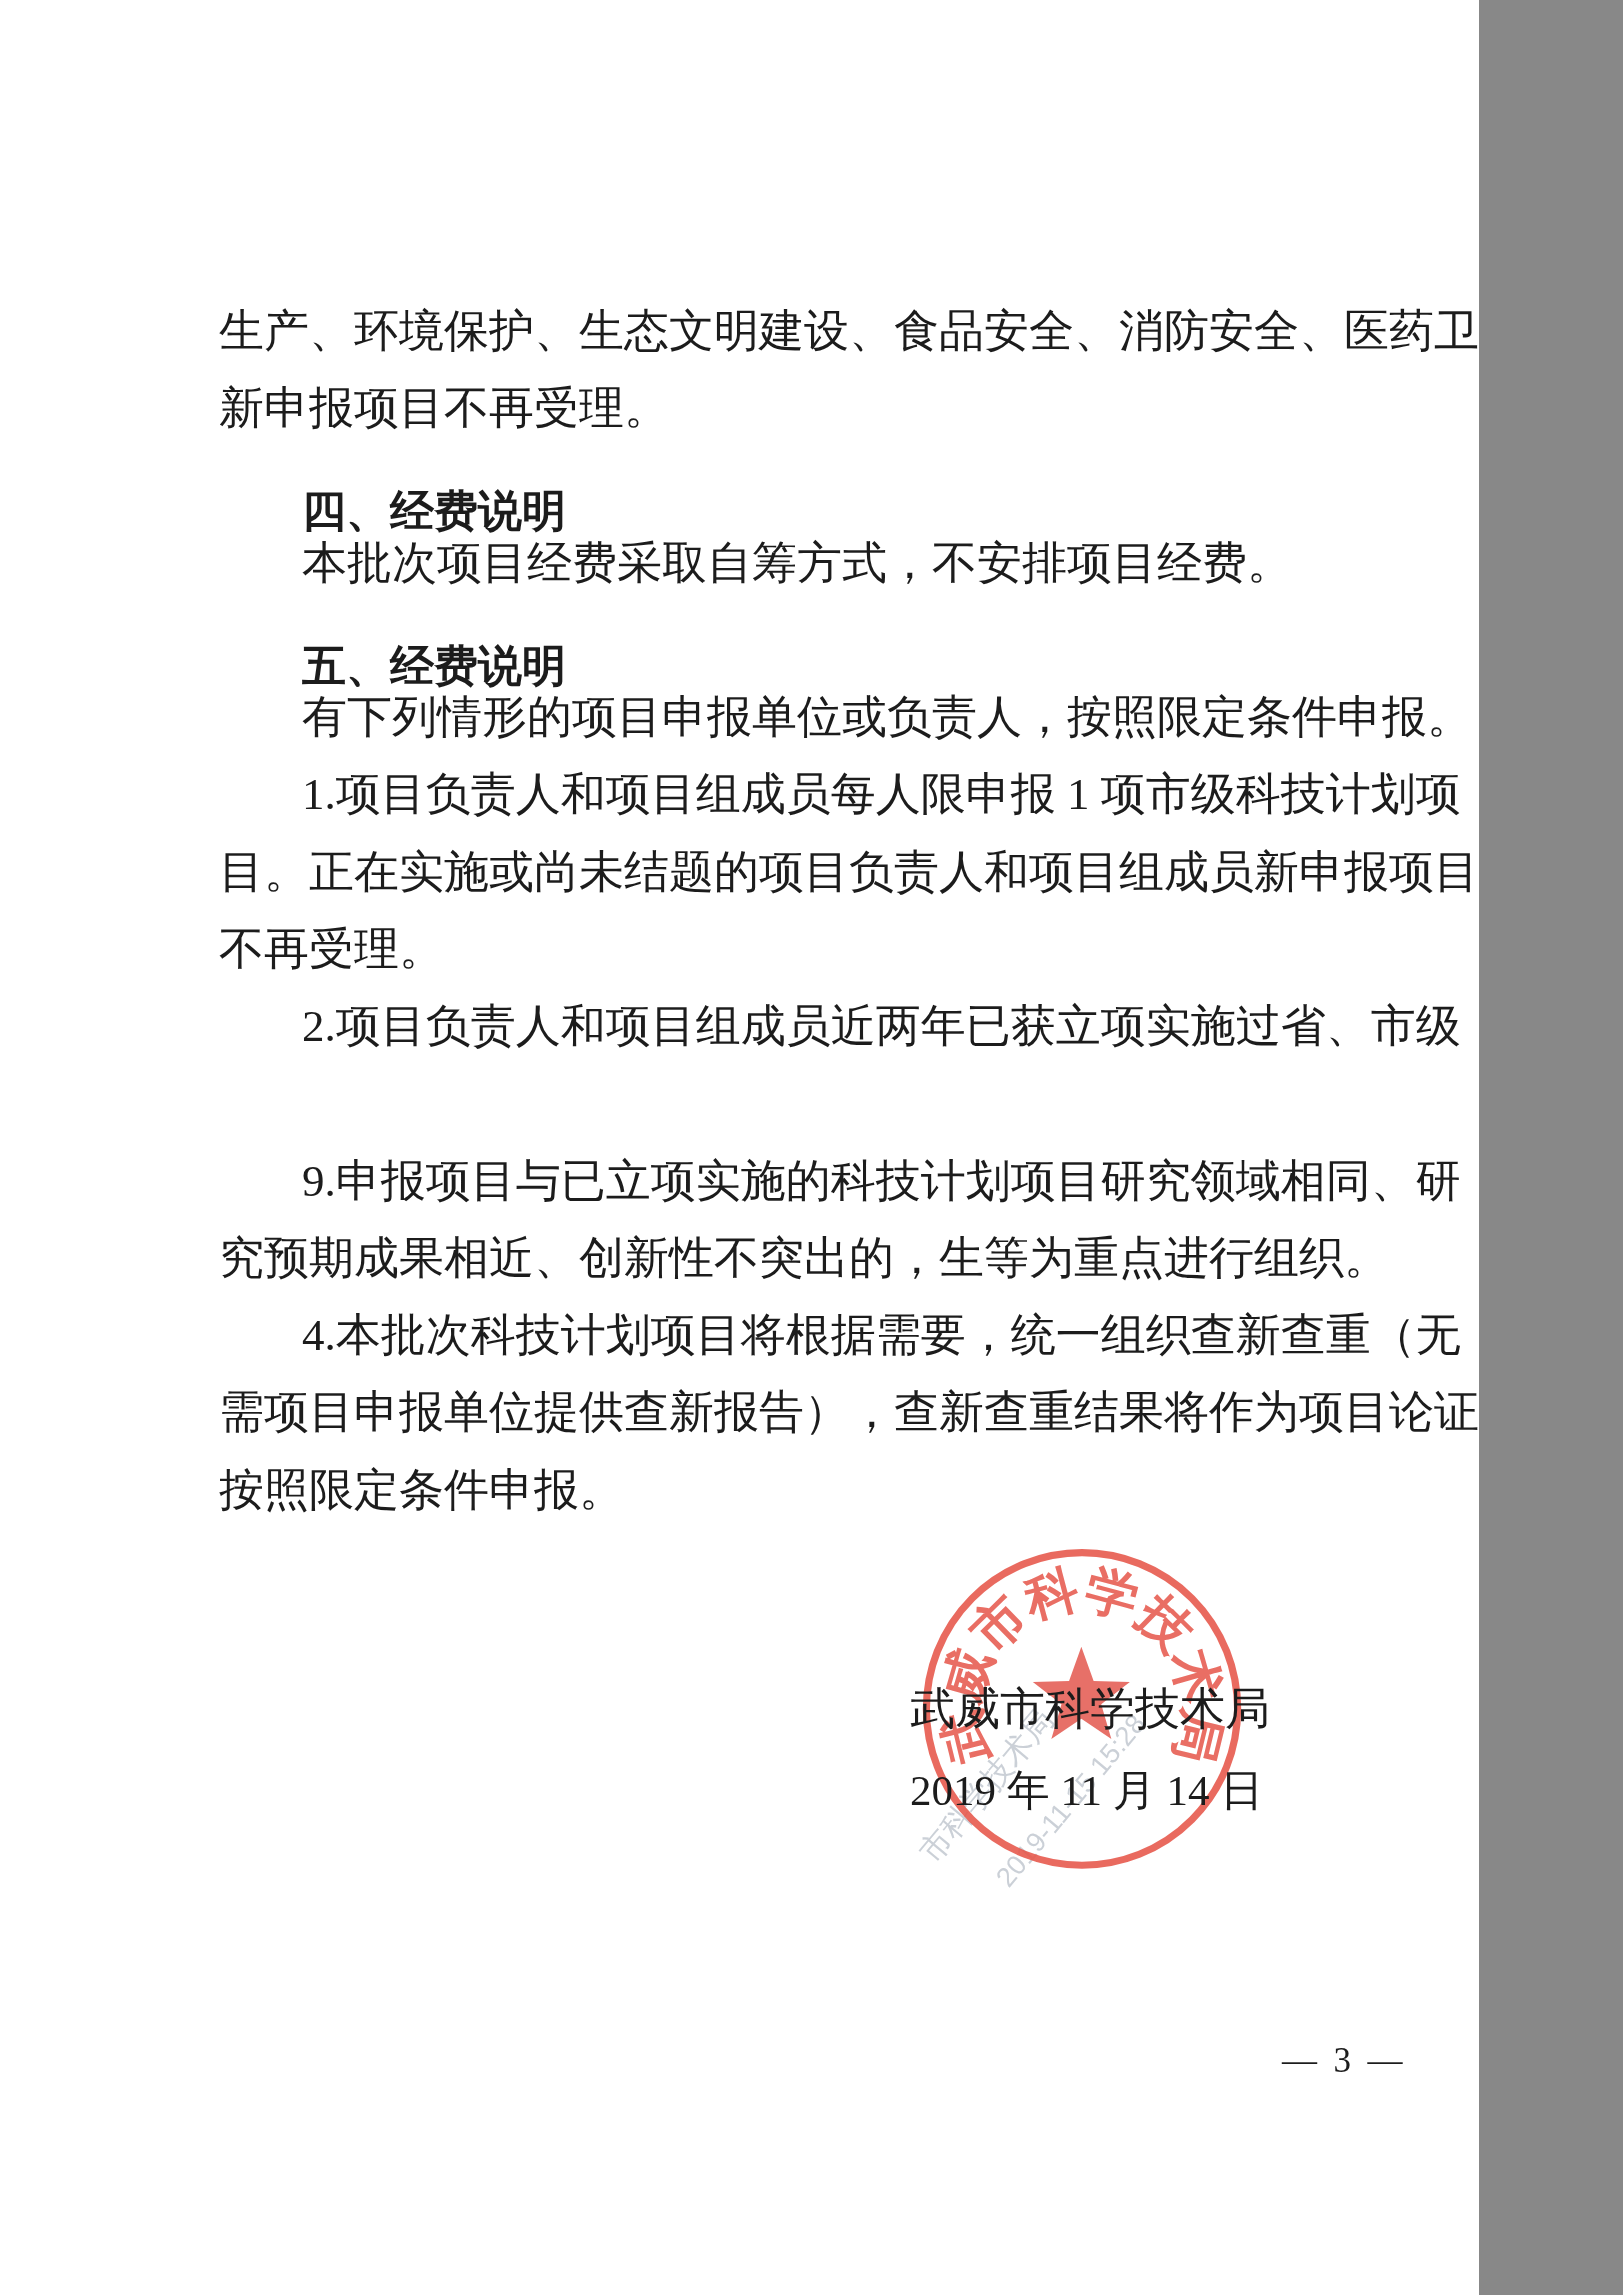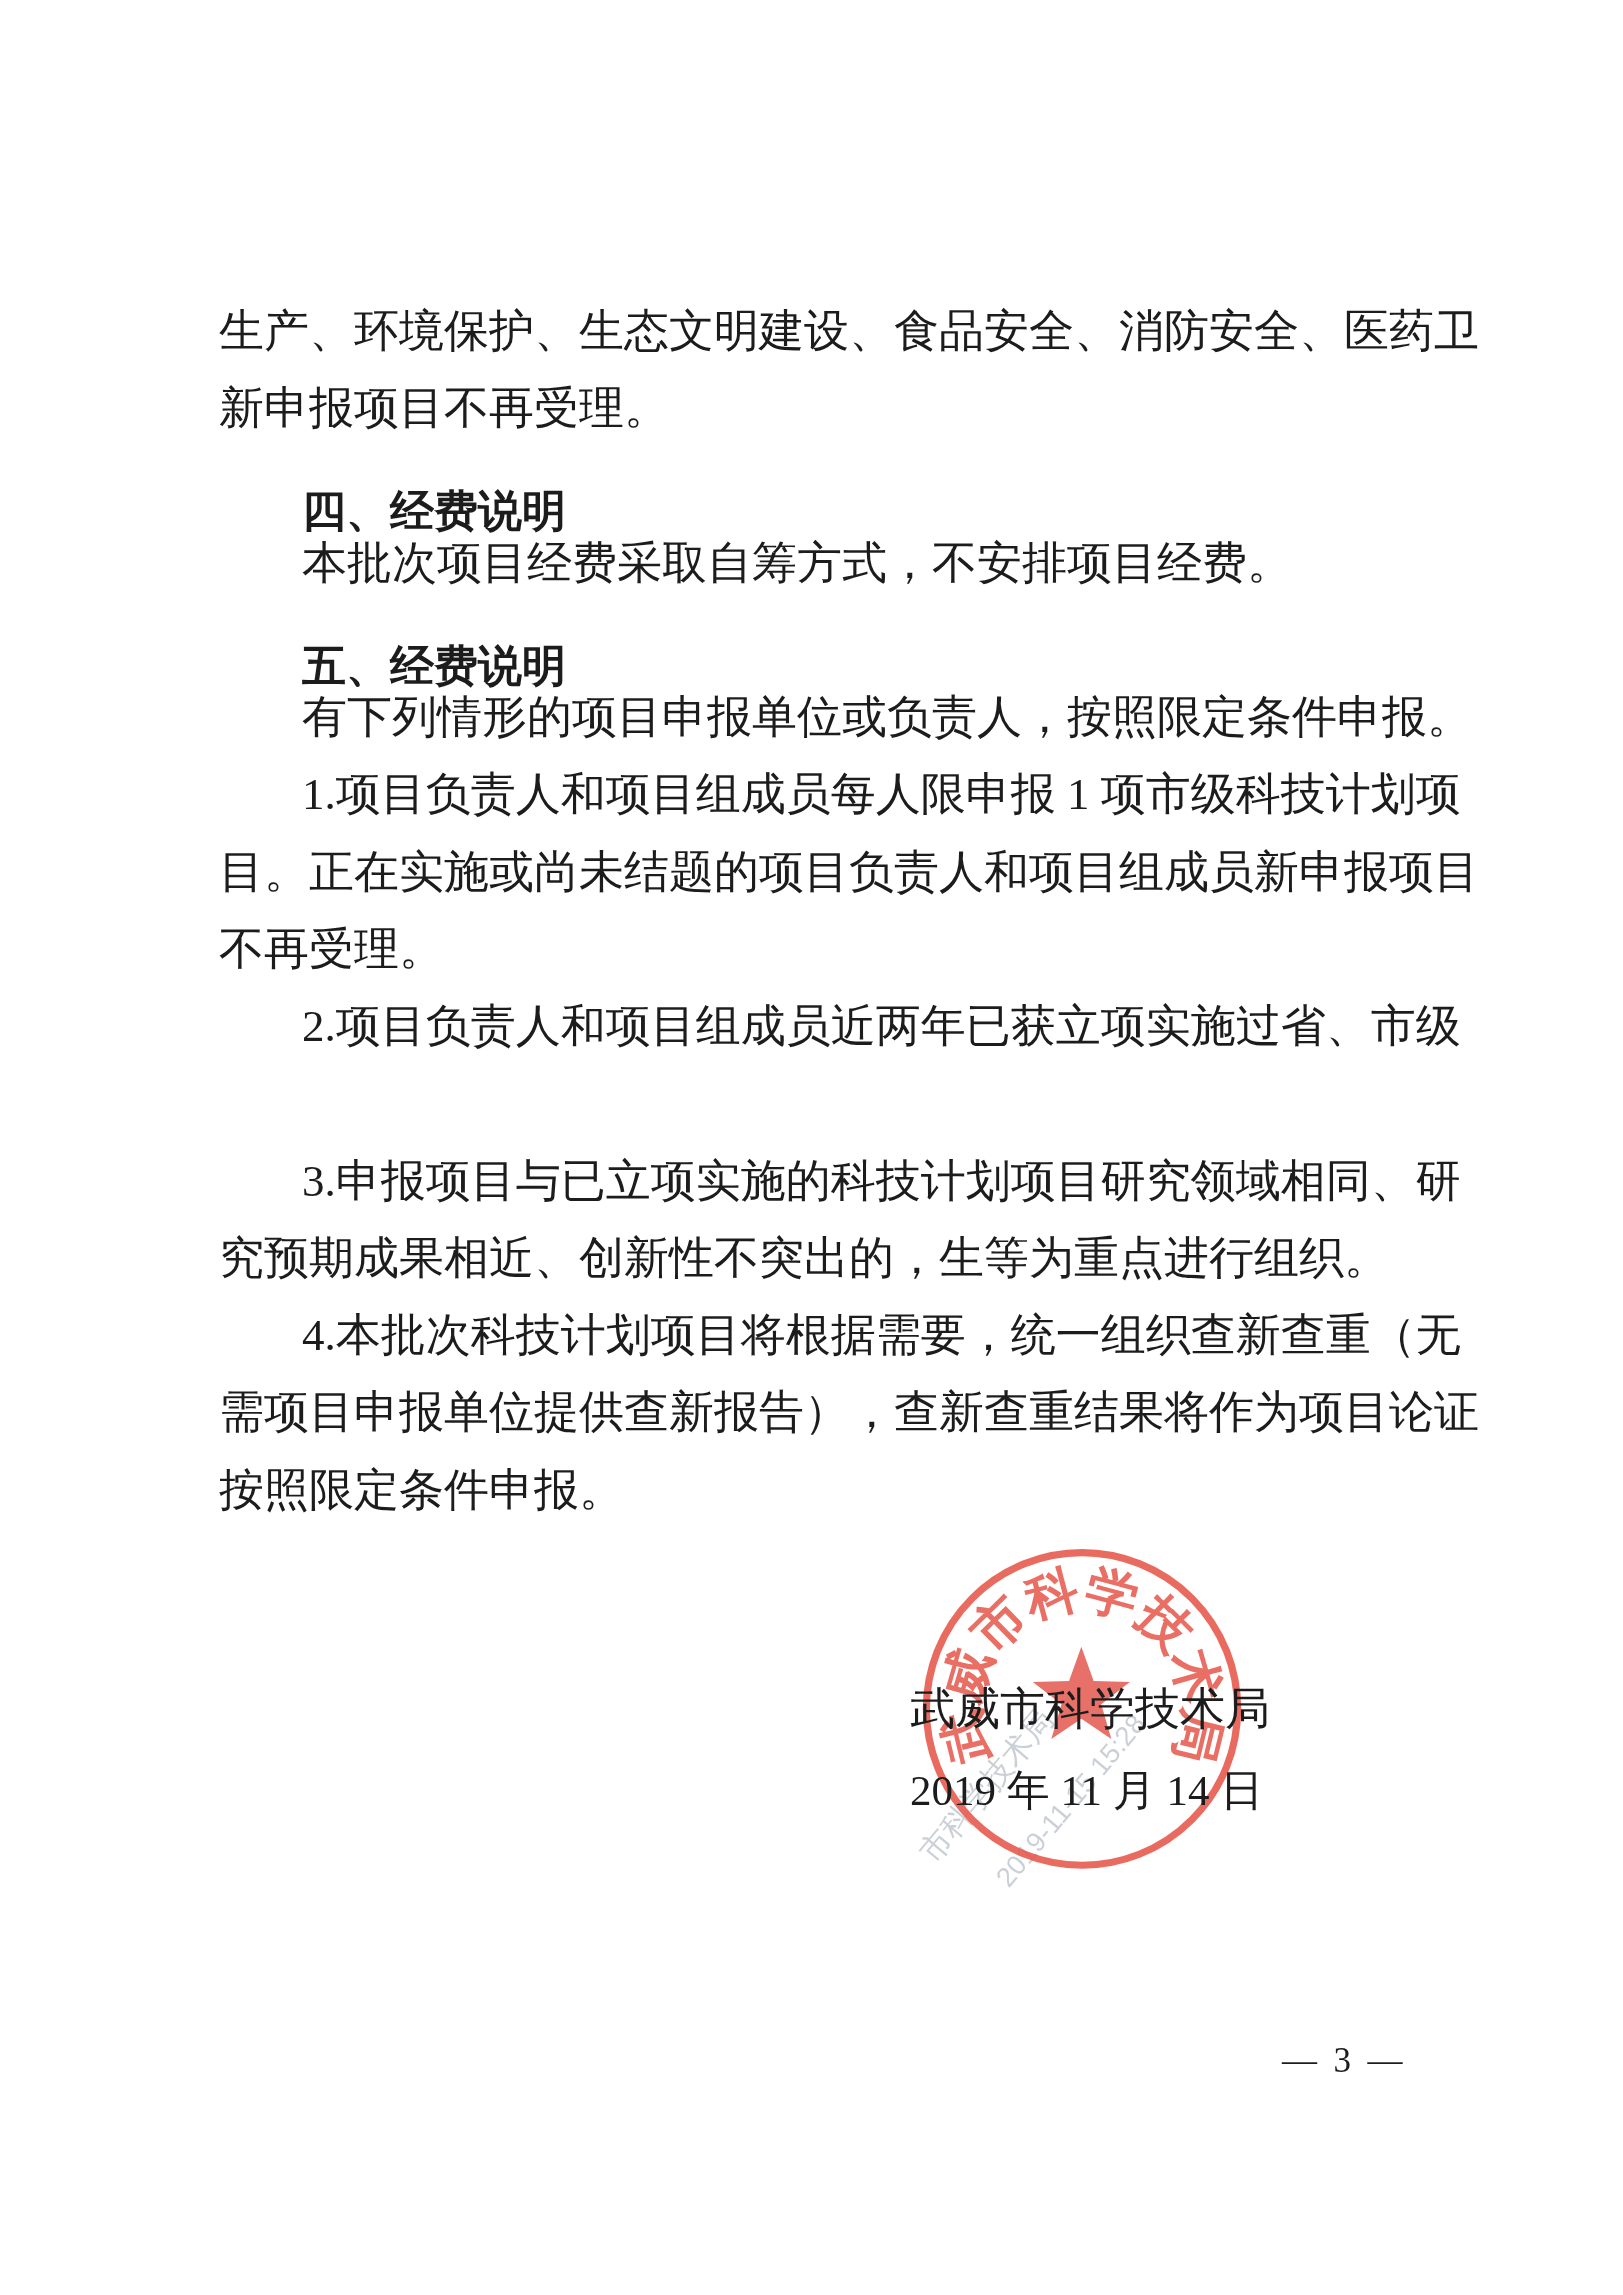--- a/index.html
+++ b/index.html
@@ -1,18 +1,18 @@
 <!DOCTYPE html>
 <html style="font-size:10.5px"><head>
 <meta charset="utf-8">
 <style>
   html,body{margin:0;padding:0;background:#888;}
   #page{
     position:relative;
-    width:1623px;height:2295px;
+    width:1479px;height:2295px;
     background:#ffffff;
     overflow:hidden;
     font-family:"Liberation Serif","DejaVu Serif",serif;
     color:#1c1c1c;
   }
   .line{
     position:absolute;
     font-size:45px;
     line-height:52px;
     white-space:pre;
@@ -59,21 +59,21 @@
   <div class="line" style="top:305px;left:219px">生产、环境保护、生态文明建设、食品安全、消防安全、医药卫</div>
   <div class="line" style="top:382px;left:219px">新申报项目不再受理。</div>
   <div class="line heading" style="top:459px;left:302px">四、经费说明</div>
   <div class="line" style="top:537px;left:302px">本批次项目经费采取自筹方式，不安排项目经费。</div>
   <div class="line heading" style="top:614px;left:302px">五、经费说明</div>
   <div class="line" style="top:691px;left:302px">有下列情形的项目申报单位或负责人，按照限定条件申报。</div>
   <div class="line" style="top:768px;left:302px">1.项目负责人和项目组成员每人限申报 1 项市级科技计划项</div>
   <div class="line" style="top:846px;left:219px">目。正在实施或尚未结题的项目负责人和项目组成员新申报项目</div>
   <div class="line" style="top:923px;left:219px">不再受理。</div>
   <div class="line" style="top:1000px;left:302px">2.项目负责人和项目组成员近两年已获立项实施过省、市级</div>
-  <div class="line" style="top:1155px;left:302px">3.申报项目与已立项实施的科技计划项目研究领域相同、研</div>
+  <div class="line" style="top:1155px;left:302px">9.申报项目与已立项实施的科技计划项目研究领域相同、研</div>
   <div class="line" style="top:1232px;left:219px">究预期成果相近、创新性不突出的，生等为重点进行组织。</div>
   <div class="line" style="top:1309px;left:302px">4.本批次科技计划项目将根据需要，统一组织查新查重（无</div>
   <div class="line" style="top:1386px;left:219px">需项目申报单位提供查新报告），查新查重结果将作为项目论证</div>
   <div class="line" style="top:1464px;left:219px">按照限定条件申报。</div>
 
   <svg id="seal" viewBox="0 0 520 560" aria-hidden="true">
     <defs>
       <path id="seal-arc" d="M 119.5 335.5 A 155 155 0 1 1 400.5 335.5" fill="none"></path>
     </defs>
 

